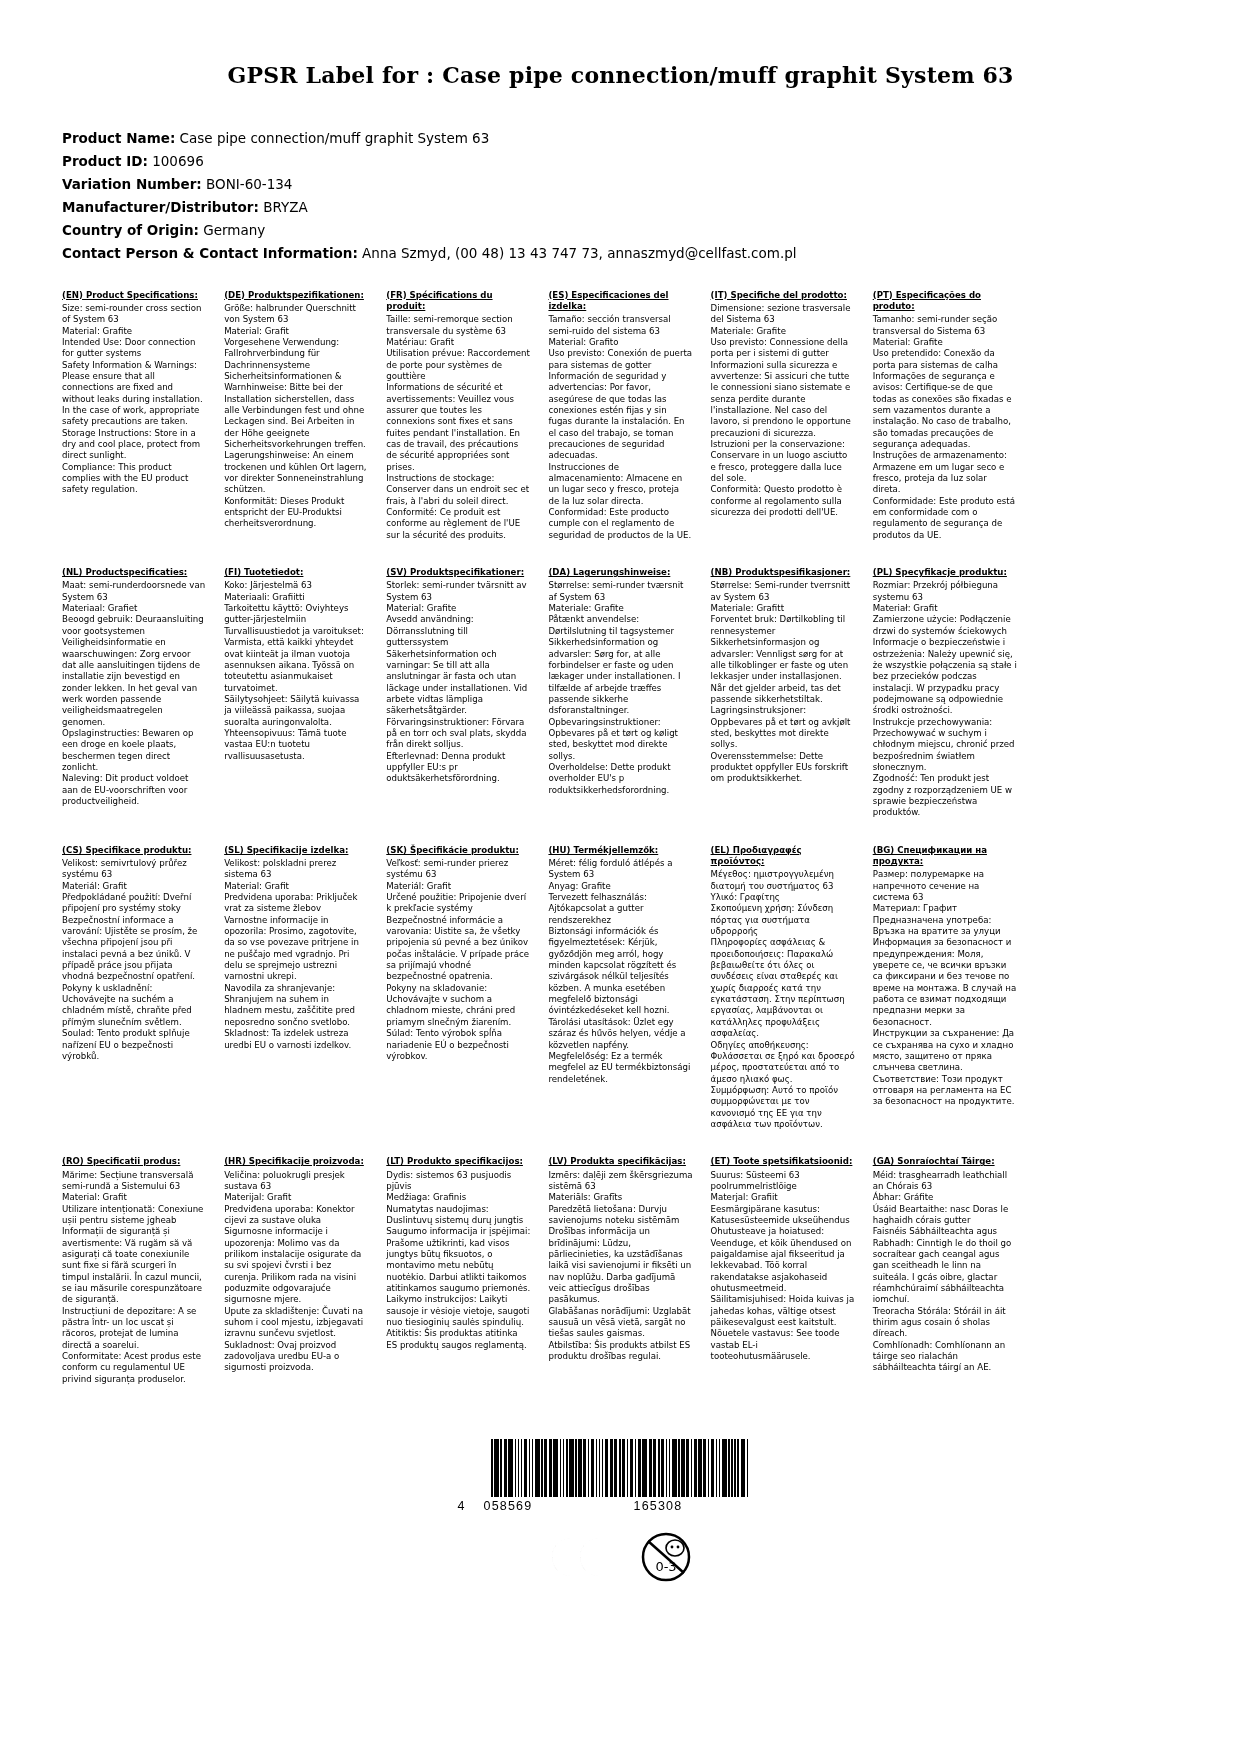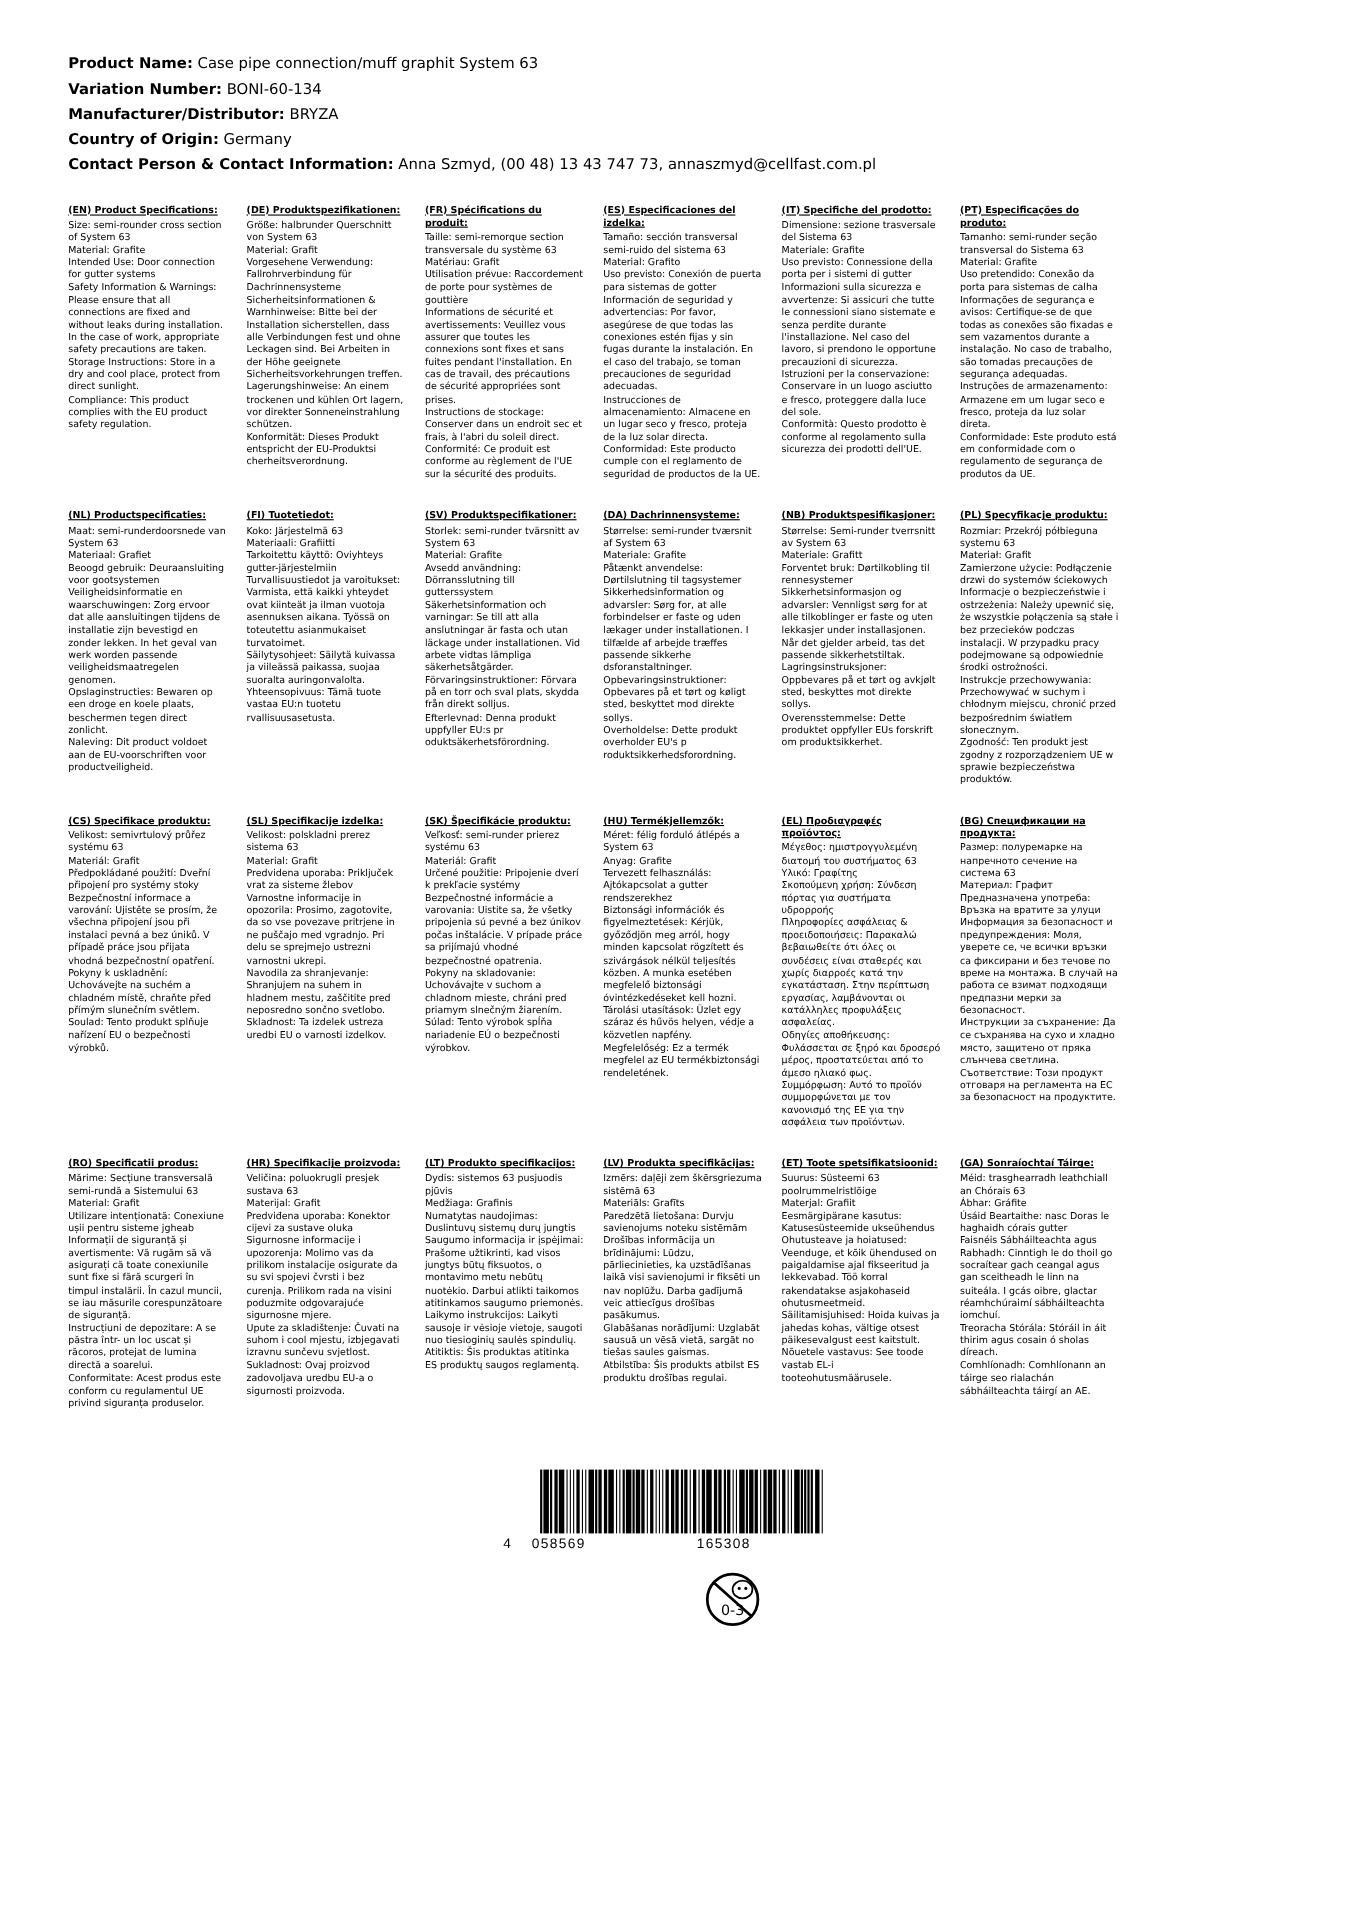--- a/index.html
+++ b/index.html
@@ -121,25 +121,30 @@
   }
   .age-mark {
     display: block;
   }
 </style>
 </head>
 <body>
 
 <div class="page">
 
+  <h1 class="doc-title">GPSR Label for : Case pipe connection/muff graphit System 63</h1>
 
   <div class="meta">
     <div class="row">
       <span class="lbl">Product Name:</span>
       <span class="val">Case pipe connection/muff graphit System 63</span>
+    </div>
+    <div class="row">
+      <span class="lbl">Product ID:</span>
+      <span class="val">100696</span>
     </div>
     <div class="row">
       <span class="lbl">Variation Number:</span>
       <span class="val">BONI-60-134</span>
     </div>
     <div class="row">
       <span class="lbl">Manufacturer/Distributor:</span>
       <span class="val">BRYZA</span>
     </div>
     <div class="row">
@@ -231,21 +236,21 @@
     <div class="cell">
       <span class="head">(SV) Produktspecifikationer:</span>
       <span class="body">Storlek: semi-runder tvärsnitt av System 63
 Material: Grafite
 Avsedd användning: Dörransslutning till gutterssystem
 Säkerhetsinformation och varningar: Se till att alla anslutningar är fasta och utan läckage under installationen. Vid arbete vidtas lämpliga säkerhetsåtgärder.
 Förvaringsinstruktioner: Förvara på en torr och sval plats, skydda från direkt solljus.
 Efterlevnad: Denna produkt uppfyller EU:s pr oduktsäkerhetsförordning.</span>
     </div>
     <div class="cell">
-      <span class="head">(DA) Dachrinnensysteme:</span>
+      <span class="head">(DA) Lagerungshinweise:</span>
       <span class="body">Størrelse: semi-runder tværsnit af System 63
 Materiale: Grafite
 Påtænkt anvendelse: Dørtilslutning til tagsystemer
 Sikkerhedsinformation og advarsler: Sørg for, at alle forbindelser er faste og uden lækager under installationen. I tilfælde af arbejde træffes passende sikkerhe dsforanstaltninger.
 Opbevaringsinstruktioner: Opbevares på et tørt og køligt sted, beskyttet mod direkte sollys.
 Overholdelse: Dette produkt overholder EU's p roduktsikkerhedsforordning.</span>
     </div>
     <div class="cell">
       <span class="head">(NB) Produktspesifikasjoner:</span>
       <span class="body">Størrelse: Semi-runder tverrsnitt av System 63

